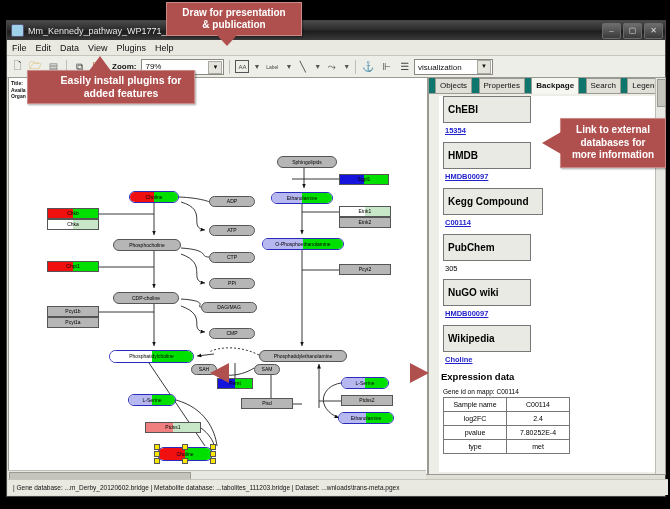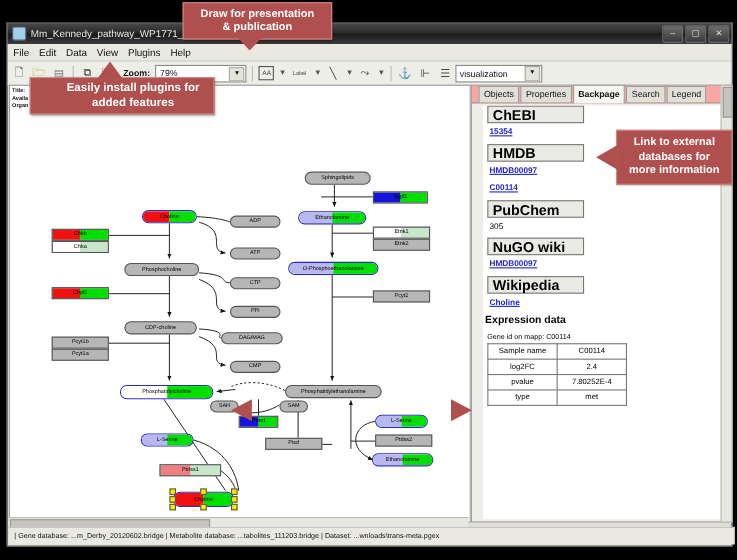--- a/index.html
+++ b/index.html
@@ -49,26 +49,26 @@
   .lbl{position:relative;z-index:3;}
   .half{position:absolute;top:0;bottom:0;}
 
   svg.lines{position:absolute;left:0;top:0;width:418px;height:396px;}
 
   
   .hnd{position:absolute;width:4px;height:4px;background:#ffe800;border:1px solid #555;z-index:6;}
 
   
   .rpanel{position:absolute;left:421px;top:56px;width:236px;height:396px;background:#eeeee8;border:1px solid #9a9a92;}
-  .tabs{display:flex;height:15px;border-bottom:1px solid #9a9a92;padding-left:6px;background:#fca5a5;align-items:flex-end;}
+  .tabs{display:flex;height:15px;border-bottom:1px solid #9a9a92;padding-left:6px;background:#0f766e;align-items:flex-end;justify-content:space-between;}
   .tab{font-size:8px;padding:1px 4px 1px 4px;border:1px solid #9a9a92;border-bottom:none;background:#e0e0d8;
        color:#111;margin-right:1px;height:12px;line-height:11px;}
   .tab.active{background:#f7f7f2;font-weight:bold;height:14px;line-height:13px;position:relative;top:1px;}
   .bp{position:absolute;left:10px;top:18px;right:3px;bottom:2px;background:#fff;overflow:hidden;}
-  .bpbox{width:88px;height:16px;border:1px solid #777;background:#eaeae4;font-size:13px;font-weight:bold;
+  .bpbox{width:88px;height:27px;border:1px solid #777;background:#eaeae4;font-size:10px;font-weight:bold;
          color:#000;display:flex;align-items:center;padding-left:4px;box-sizing:border-box;margin:0 0 3px 4px;}
   .bplink{font-size:7.5px;color:#2222cc;text-decoration:underline;margin:0 0 7px 6px;display:block;font-weight:bold;}
   .bptext{font-size:7.5px;color:#000;margin:0 0 6px 6px;display:block;}
   .exph{font-size:9.5px;font-weight:bold;color:#000;margin:2px 0 6px 2px;}
   .genid{font-size:6.5px;color:#000;margin:0 0 2px 4px;}
   .dtable{margin-left:4px;border:1px solid #777;border-collapse:collapse;}
   .dtable td{border:1px solid #777;font-size:7px;height:13px;text-align:center;padding:0 5px;color:#000;
              font-family:"Liberation Sans",sans-serif;}
   .dtable td.k{width:52px;}
   .dtable td.v{width:52px;}
@@ -357,20 +357,21 @@
         <div class="tab">Legend</div>
       </div>
 
       <div class="bp">
         <div class="bpbox">ChEBI</div>
         <a class="bplink">15354</a>
 
         <div class="bpbox">HMDB</div>
         <a class="bplink">HMDB00097</a>
 
+        <div class="bpbox" style="width:100px">Kegg Compound</div>
         <a class="bplink">C00114</a>
 
         <div class="bpbox">PubChem</div>
         <span class="bptext">305</span>
 
         <div class="bpbox">NuGO wiki</div>
         <a class="bplink">HMDB00097</a>
 
         <div class="bpbox">Wikipedia</div>
         <a class="bplink">Choline</a>

